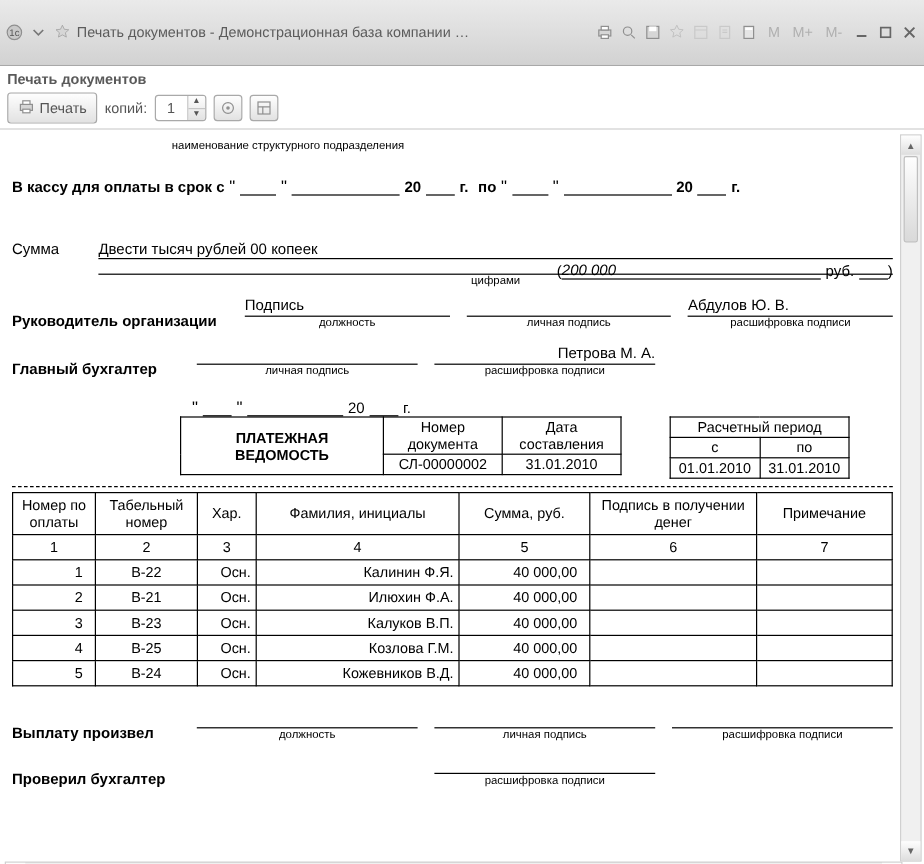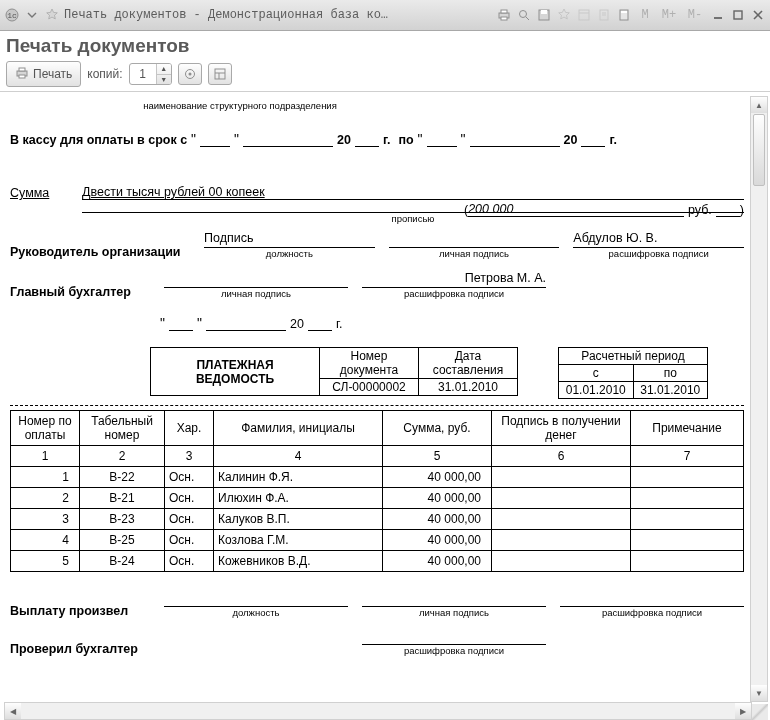--- a/index.html
+++ b/index.html
@@ -9,43 +9,42 @@
     font-size: 12px;
     color:#000;
     width:770px;
   }
   
   .titlebar {
     height:22px;
     background:linear-gradient(to bottom,#eaeaea,#d2d2d2);
     border-bottom:1px solid #a8a8a8;
     display:flex; align-items:center;
-    padding:4px 4px;
+    padding:16px 4px;
     gap:4px;
     user-select:none;
     color:#5c5c5c;
     font-size:12px;
-    font-family:Liberation Mono, monospace;
   }
   .tb-icon {
     width:16px; height:16px;
     display:inline-flex; align-items:center; justify-content:center;
   }
   .tb-icon svg{display:block;}
   .titlebar .spacer{flex:1;}
   .titlebar .faded{color:#b0b0b0;}
   .titlebar .app-title{white-space:nowrap; overflow:hidden; text-overflow:ellipsis; max-width:330px;}
 
   
   .header-row {
     padding:2px 6px 0 6px;
   }
   .header-row h2{
     margin:2px 0 2px 0;
-    font-size:19px; font-weight:bold; color:#5a5a5a;
+    font-size:12px; font-weight:bold; color:#5a5a5a;
   }
   .toolbar{
     display:flex; align-items:center; gap:6px;
     padding:2px 6px 4px 6px;
     border-bottom:1px solid #cfcfcf;
     color:#555;
   }
   .btn{
     display:inline-flex; align-items:center; gap:4px;
     border:1px solid #a9a9a9; border-radius:3px;
@@ -135,21 +134,21 @@
   table.grid th{font-weight:bold;}
   table.data{ width:100%; border-collapse:collapse; }
   table.data td, table.data th{
     border:1px solid #000;
     padding:3px 4px;
     font-size:12px;
     text-align:center;
     vertical-align:middle;
   }
   table.data th{font-weight:normal;}
-  table.data td.left{text-align:left;}
+  table.data td.left{text-align:right;}
   table.data td.right{text-align:right; padding-right:10px;}
   .dashed{border-top:1px dashed #000; margin:4px 0;}
   .sig-block{display:flex; align-items:flex-end; gap:14px;}
   .sig-slot{flex:1; text-align:center;}
   .sig-line{border-bottom:1px solid #000; height:16px;}
   .quote{font-size:14px;}
 </style>
 </head>
 <body>
 
@@ -290,29 +289,29 @@
       <span class="label" style="margin-left:4px;">по</span>
       <span class="quote">"</span>
       <span class="uline" style="width:30px;"></span>
       <span class="quote">"</span>
       <span class="uline" style="width:90px;"></span>
       <span class="label">20</span>
       <span class="uline" style="width:24px;"></span>
       <span class="label">г.</span>
     </div>
 
-    <div style="margin-top:38px; display:flex; align-items:flex-end; gap:14px;text-decoration:underline;">
+    <div style="margin-top:38px; display:flex; align-items:flex-start; gap:14px;">
       <span style="width:58px;">Сумма</span>
       <div style="flex:1;">
         <div class="fullrule" style="height:14px;">Двести тысяч рублей 00 копеек</div>
       </div>
     </div>
     <div style="margin-left:72px;">
       <div class="fullrule" style="height:12px;"></div>
-      <div class="tiny">прописью</div>
+      <div class="tiny">цифрами</div>
     </div>
 
     <div style="display:flex; justify-content:flex-end; gap:4px; margin-top:-22px;">
       <div style="width:280px; display:flex; align-items:flex-end;">
         <span>(</span>
         <span class="uline" style="flex:1; text-align:left;font-style:italic;">200 000</span>
         <span style="margin:0 4px;">руб.</span>
         <span class="uline" style="width:24px;"></span>
         <span>)</span>
       </div>
@@ -350,21 +349,21 @@
     <div style="margin-top:16px; margin-left:150px; display:flex; align-items:flex-end; gap:4px;">
       <span class="quote">"</span>
       <span class="uline" style="width:24px;"></span>
       <span class="quote">"</span>
       <span class="uline" style="width:80px;"></span>
       <span>20</span>
       <span class="uline" style="width:24px;"></span>
       <span>г.</span>
     </div>
 
-    <div style="margin-top:16px; display:flex; gap:40px; align-items:flex-start;">
+    <div style="margin-top:0; display:flex; gap:40px; align-items:flex-start;">
       <div style="margin-left:140px;">
         <table class="grid">
           <tbody>
               <tr>
             <th rowspan="2" style="width:160px;">
               <div>ПЛАТЕЖНАЯ</div>
               <div>ВЕДОМОСТЬ</div>
             </th>
             <td style="width:90px;">
                <div>Номер</div>

